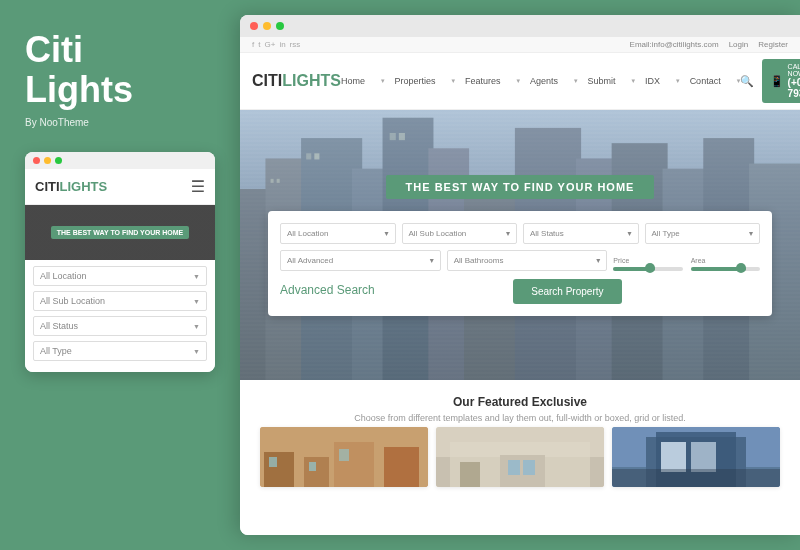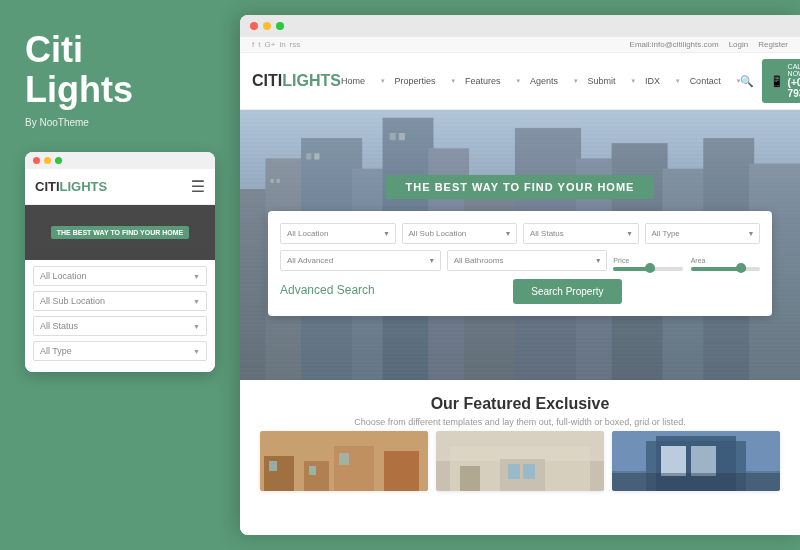--- a/index.html
+++ b/index.html
@@ -364,21 +364,21 @@
 
     
     .featured-section {
       padding: 15px 20px;
       background: white;
       flex: 1;
     }
 
     .featured-title {
       text-align: center;
-      font-size: 16px;
+      font-size: 12px;
       font-weight: bold;
       color: #333;
       margin-bottom: 4px;
     }
 
     .featured-subtitle {
       text-align: center;
       font-size: 9px;
       color: #999;
       margin-bottom: 4px;

